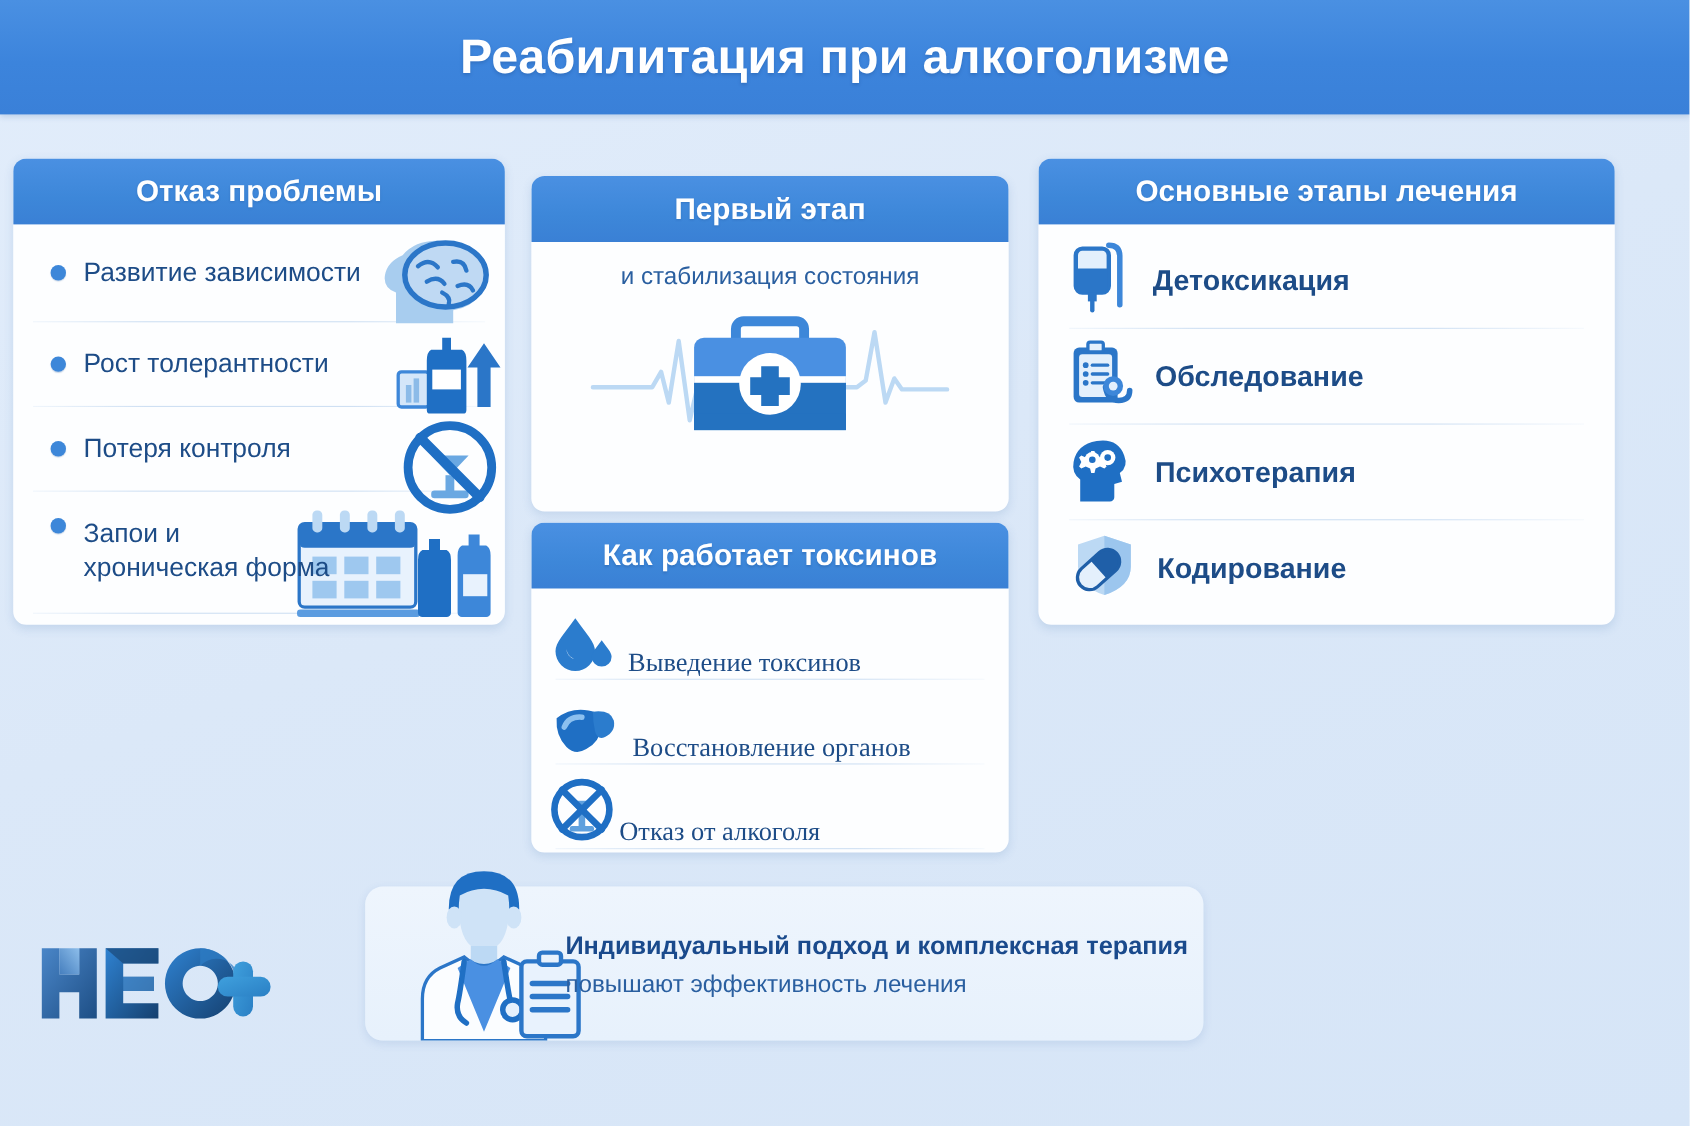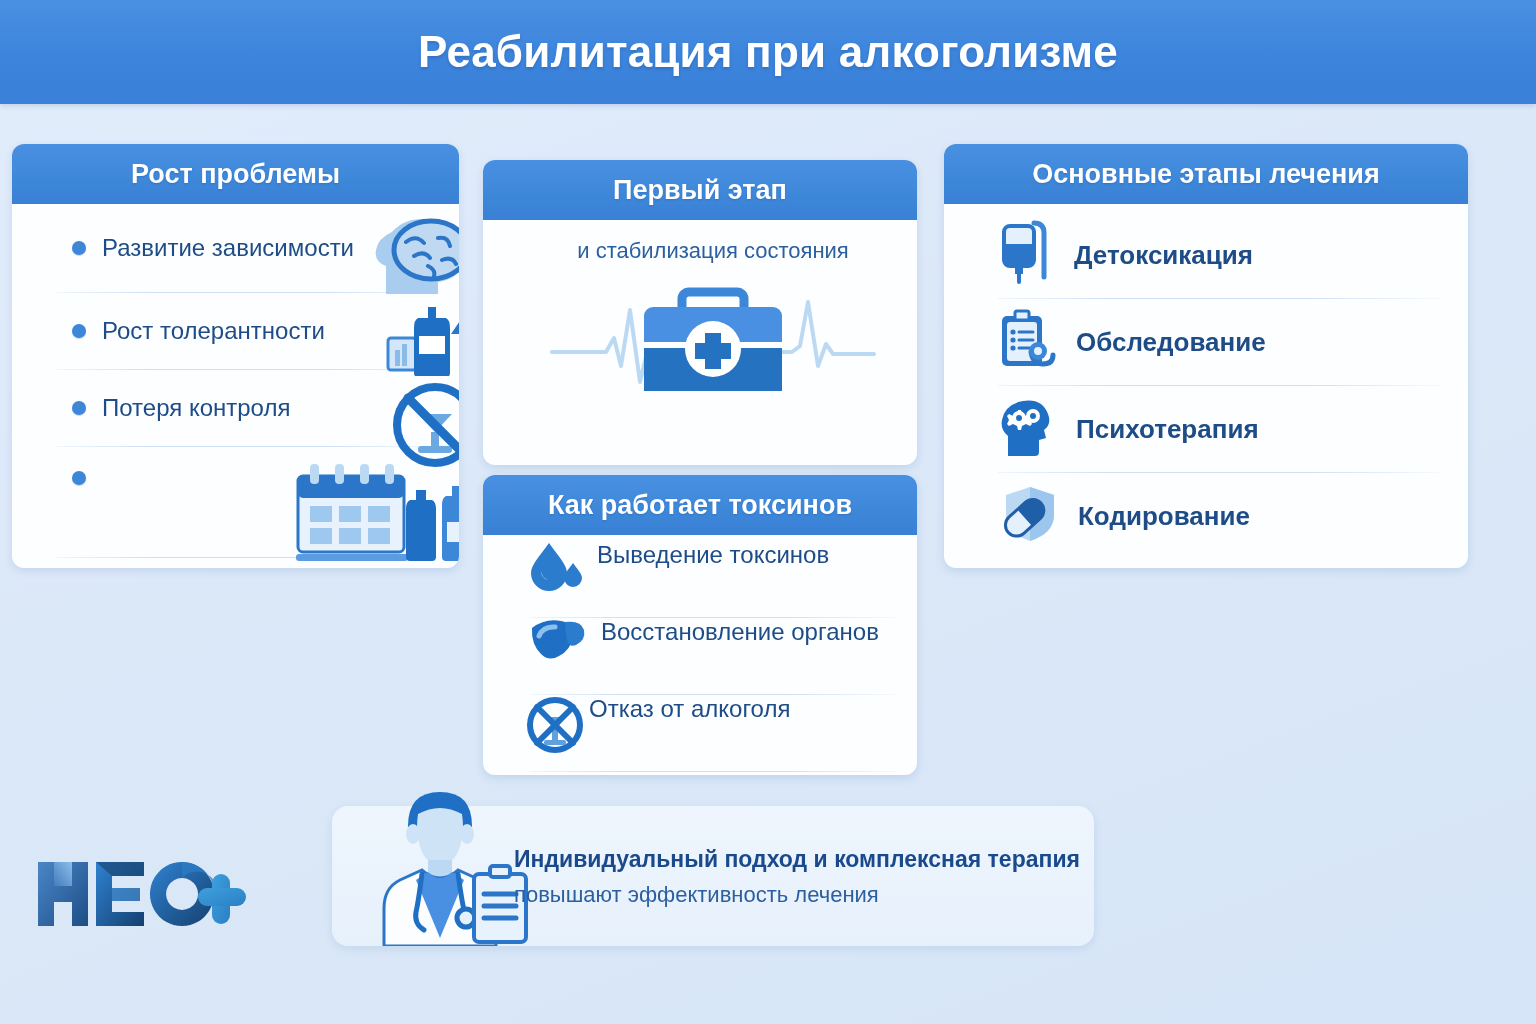--- a/index.html
+++ b/index.html
@@ -28,42 +28,42 @@
     overflow:hidden;
   }
   .card-head{
     background:linear-gradient(180deg,#4a90e2 0%,#3d87d9 60%,#3a80d5 100%);
     height:60px;display:flex;align-items:center;justify-content:center;
   }
   .card-head-title{
     color:#fff;font-size:27px;font-weight:bold;white-space:nowrap;
     text-shadow:0 1px 2px rgba(20,60,120,.22);
   }
-  .card-body{position:relative;margin-left:26px;}
+  .card-body{position:relative;}
   .divider{height:1px;background:linear-gradient(90deg,rgba(200,220,242,.25),#cfe0f3 25%,#cfe0f3 70%,rgba(200,220,242,.15));}
 
   
   #card-problem{left:12px;top:144px;width:447px;height:424px;}
   .prob-row{position:relative;display:flex;align-items:center;padding-left:34px;}
   .bullet{width:14px;height:14px;border-radius:50%;background:#3d87d9;flex:none;margin-right:16px;box-shadow:0 1px 1px rgba(40,90,160,.25);}
   .prob-text{font-size:24px;color:#1d4c87;line-height:1.28;}
   .prob-r1{height:88px;}
   .prob-r2{height:76px;}
   .prob-r3{height:76px;}
   .prob-r4{height:110px;align-items:center;}
   .icon-abs{position:absolute;pointer-events:none;}
 
   
   #card-first{left:483px;top:160px;width:434px;height:305px;}
   .first-txt1{font-size:27px;font-weight:bold;color:#1d4c87;text-align:center;margin-top:34px;}
   .first-txt2{font-size:22px;color:#2a5fa0;text-align:center;margin-top:18px;}
 
   
   #card-how{left:483px;top:475px;width:434px;height:300px;}
-  .how-row{display:flex;align-items:flex-start;height:76px;padding-left:20px;}
+  .how-row{display:flex;align-items:flex-end;height:76px;padding-left:20px;font-family:Liberation Serif, serif;}
   .how-label{font-size:24px;color:#1d4c87;margin-left:14px;}
 
   
   #card-stages{left:944px;top:144px;width:524px;height:424px;}
   .stage-row{display:flex;align-items:center;height:86px;padding-left:28px;}
   .stage-label{font-size:26px;font-weight:bold;color:#1d4c87;margin-left:20px;}
 
   
   #footer-banner{
     position:absolute;left:332px;top:806px;width:762px;height:140px;
@@ -80,21 +80,21 @@
 </style>
 </head>
 <body>
 
 <div class="header">
   <div class="header-title">Реабилитация при алкоголизме</div>
 </div>
 
 <div class="card" id="card-problem">
   <div class="card-head">
-    <div class="card-head-title">Рост проблемы</div>
+    <div class="card-head-title">Отказ проблемы</div>
   </div>
   <div class="card-body" style="height:364px;">
 
     <div class="icon-abs" style="left:330px;top:12px;">
       <svg width="112" height="78" viewBox="0 0 112 78">
         <path d="M18 78 L18 50 Q6 46 8 34 Q10 22 24 16 Q36 2 58 3 Q84 4 94 20 Q104 36 94 52 Q86 64 70 66 L70 78 Z" fill="#a8cdef"></path>
         <ellipse cx="63" cy="34" rx="37" ry="29" fill="#bfd9f3" stroke="#2b76c8" stroke-width="5"></ellipse>
         <path d="M38 26 Q48 18 56 27 M46 40 Q56 34 62 42 M70 22 Q80 20 82 30 M74 44 Q84 40 88 48 M60 50 Q68 54 66 60" fill="none" stroke="#2b76c8" stroke-width="4" stroke-linecap="round"></path>
       </svg>
     </div>
@@ -153,20 +153,24 @@
       <span class="prob-text">Рост толерантности</span>
     </div>
     <div class="divider" style="margin:0 18px;"></div>
     <div class="prob-row prob-r3">
       <span class="bullet"></span>
       <span class="prob-text">Потеря контроля</span>
     </div>
     <div class="divider" style="margin:0 18px;"></div>
     <div class="prob-row prob-r4">
       <span class="bullet" style="align-self:flex-start;margin-top:24px;"></span>
+      <span class="prob-text">
+        <span>Запои и</span><br>
+        <span>хроническая форма</span>
+      </span>
     </div>
     <div class="divider" style="margin:0 18px;"></div>
   </div>
 </div>
 
 <div class="card" id="card-first">
   <div class="card-head">
     <div class="card-head-title">Первый этап</div>
   </div>
   <div class="card-body">

